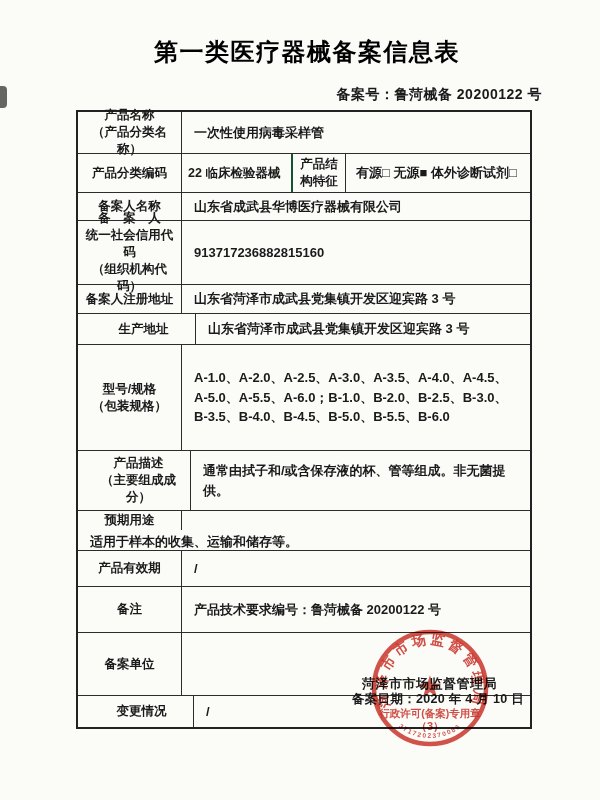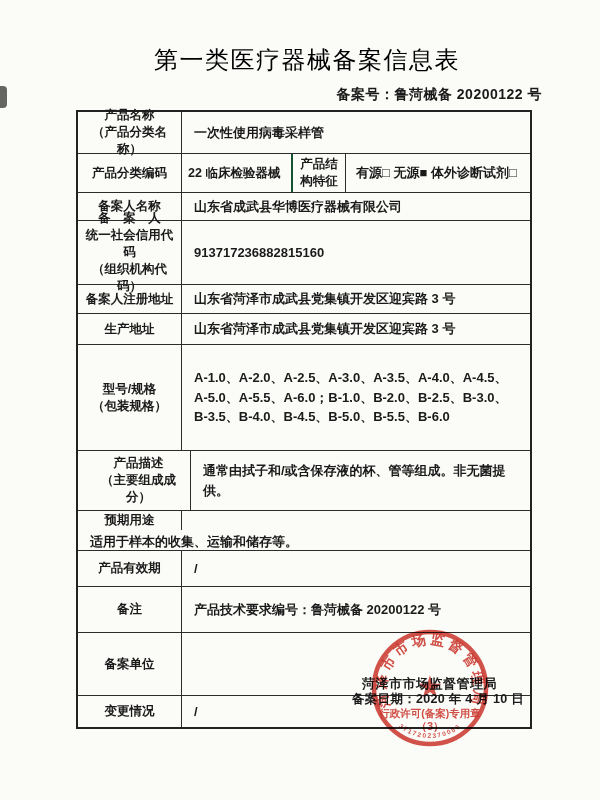--- a/index.html
+++ b/index.html
@@ -7,49 +7,49 @@
     position:relative; width:600px; height:800px; margin:0 auto;
     background:#fbfbf8; overflow:hidden;
     font-family:"Liberation Sans","DejaVu Sans",sans-serif;
     color:#1a1a1a; -webkit-font-smoothing:antialiased;
   }
   .scan-smudge{
     position:absolute; left:0; top:86px; width:7px; height:22px;
     background:#4a4a48; border-radius:0 4px 4px 0; opacity:.85;
   }
   .doc-title{
-    position:absolute; top:44px; left:0; right:0; margin:0;
+    position:absolute; top:36px; left:0; right:0; margin:0;
     text-align:center; text-indent:14px;
-    font-size:24px; font-weight:400; letter-spacing:1.5px; color:#000;
+    font-size:24px; font-weight:700; letter-spacing:1.5px; color:#000;
   }
   .filing-no{
     position:absolute; top:86px; right:58px;
     font-size:14px; font-weight:700; letter-spacing:.5px;
   }
   
   .doc-table{
     position:absolute; left:76px; top:110px; width:456px;
     border:2px solid #222; box-sizing:border-box; background:transparent;
   }
   .trow{display:flex; box-sizing:border-box; border-bottom:1px solid #2c2c2c;}
-  .trow:last-child{border-bottom:none;}
+  .trow:last-child{border-bottom:none;padding-left:12px;}
   .cell{box-sizing:border-box; display:flex; align-items:center;}
   .cell.lab{
     width:104px; flex:none; justify-content:center; text-align:center;
     font-size:12.5px; font-weight:700; line-height:1.35;
     border-right:1px solid #2c2c2c; padding:1px 2px;
   }
   .cell.val{
     flex:1; font-size:13px; font-weight:600; line-height:1.5;
     padding:2px 10px 2px 12px; text-align:left;
   }
   .multiline{white-space:pre-line;}
   
   .r0{height:42px;} .r1{height:39px;} .r2{height:28px;} .r3{height:64px;}
-  .r4{height:29px;} .r5{height:31px;} .r6{height:106px;} .r7{height:60px;padding-left:9px;}
+  .r4{height:29px;} .r5{height:31px;padding-left:14px;} .r6{height:106px;} .r7{height:60px;padding-left:9px;}
   .r8{height:40px;flex-direction:column;} .r9{height:36px;} .r10{height:46px;} .r11{height:63px;}
   .r12{height:31px;}
   
   .cell.sub1{width:111px; flex:none; border-right:2px solid #14532d;
     font-size:12.5px; font-weight:700; padding:2px 6px; line-height:1.35;}
   .cell.sub2{width:53px; flex:none; border-right:1px solid #2c2c2c;
     justify-content:center; text-align:center; font-size:12.5px; font-weight:700;
     line-height:1.35; padding:1px 2px;}
   .cell.sub3{flex:1; font-size:13px; font-weight:700; padding:2px 6px 2px 10px;}
   

